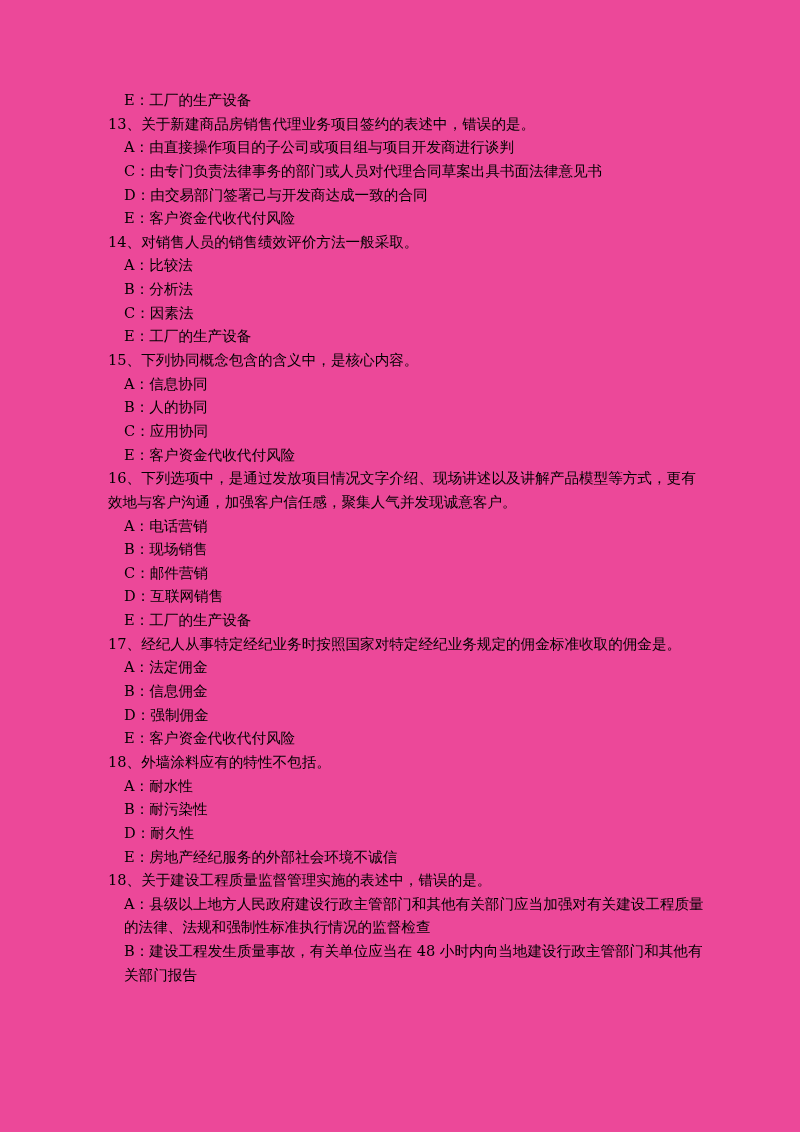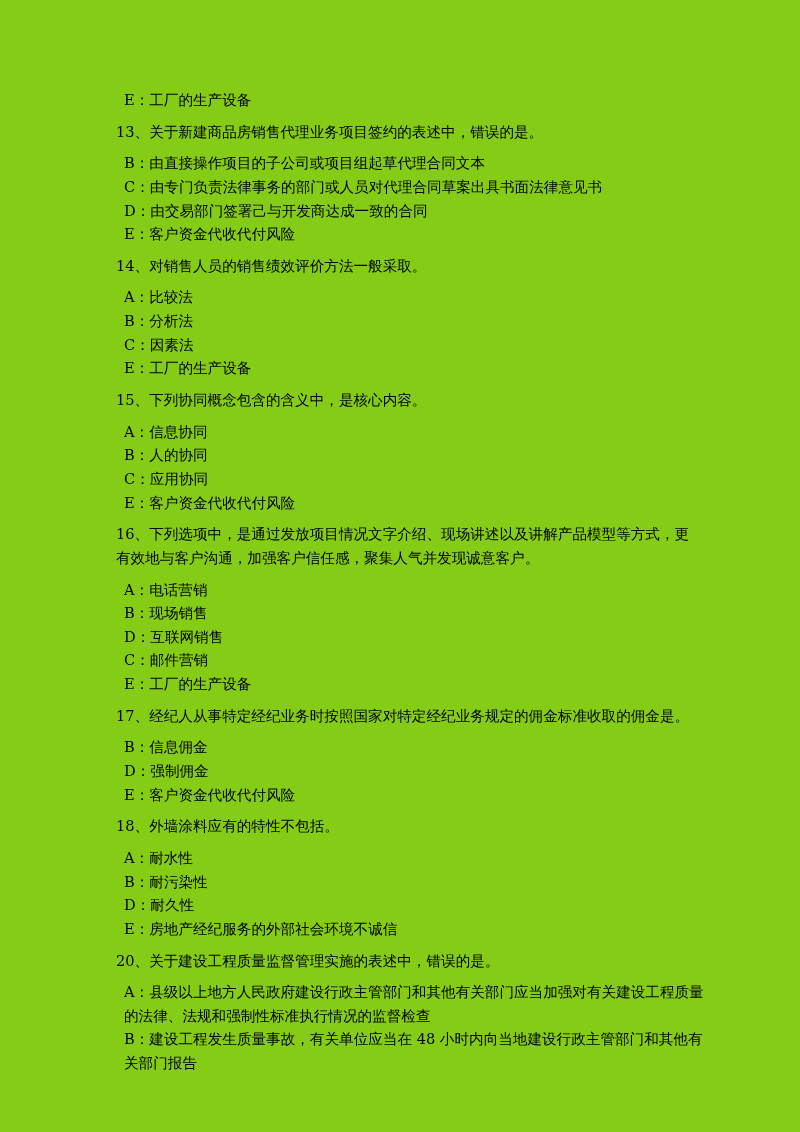--- a/index.html
+++ b/index.html
@@ -3,38 +3,38 @@
 <meta charset="utf-8">
 <style>
   html, body {
     margin: 0;
     padding: 0;
     background: #ffffff;
   }
   .page {
     width: 800px;
     height: 1132px;
-    background: #84cc16;
+    background: #ec4899;
     position: relative;
     box-sizing: border-box;
     padding: 88px 96px 0 108px;
     font-family: "DejaVu Serif", "Liberation Serif", serif;
     color: #000000;
     overflow: hidden;
   }
   .doc {
     font-size: 14.6px;
     line-height: 1.62;
   }
   .qline {
     margin: 0;
     text-indent: 0;
   }
   .q-stem {
-    margin: 8px;
+    margin: 0;
     padding-left: 0;
   }
   .q-stem .cont {
     display: block;
   }
   .opt {
     margin: 0;
     padding-left: 16px;
   }
   .opt .cont {
@@ -47,21 +47,21 @@
 
 <div class="page">
   <div class="doc" id="doc">
       <div class="qline opt">
         <span class="cont">E：工厂的生产设备</span>
       </div>
       <div class="qline q-stem">
         <span class="cont">13、关于新建商品房销售代理业务项目签约的表述中，错误的是。</span>
       </div>
       <div class="qline opt">
-        <span class="cont">B：由直接操作项目的子公司或项目组起草代理合同文本</span>
+        <span class="cont">A：由直接操作项目的子公司或项目组与项目开发商进行谈判</span>
       </div>
       <div class="qline opt">
         <span class="cont">C：由专门负责法律事务的部门或人员对代理合同草案出具书面法律意见书</span>
       </div>
       <div class="qline opt">
         <span class="cont">D：由交易部门签署己与开发商达成一致的合同</span>
       </div>
       <div class="qline opt">
         <span class="cont">E：客户资金代收代付风险</span>
       </div>
@@ -98,30 +98,33 @@
       <div class="qline q-stem">
         <span class="cont">16、下列选项中，是通过发放项目情况文字介绍、现场讲述以及讲解产品模型等方式，更有效地与客户沟通，加强客户信任感，聚集人气并发现诚意客户。</span>
       </div>
       <div class="qline opt">
         <span class="cont">A：电话营销</span>
       </div>
       <div class="qline opt">
         <span class="cont">B：现场销售</span>
       </div>
       <div class="qline opt">
-        <span class="cont">D：互联网销售</span>
+        <span class="cont">C：邮件营销</span>
       </div>
       <div class="qline opt">
-        <span class="cont">C：邮件营销</span>
+        <span class="cont">D：互联网销售</span>
       </div>
       <div class="qline opt">
         <span class="cont">E：工厂的生产设备</span>
       </div>
       <div class="qline q-stem">
         <span class="cont">17、经纪人从事特定经纪业务时按照国家对特定经纪业务规定的佣金标准收取的佣金是。</span>
+      </div>
+      <div class="qline opt">
+        <span class="cont">A：法定佣金</span>
       </div>
       <div class="qline opt">
         <span class="cont">B：信息佣金</span>
       </div>
       <div class="qline opt">
         <span class="cont">D：强制佣金</span>
       </div>
       <div class="qline opt">
         <span class="cont">E：客户资金代收代付风险</span>
       </div>
@@ -134,21 +137,21 @@
       <div class="qline opt">
         <span class="cont">B：耐污染性</span>
       </div>
       <div class="qline opt">
         <span class="cont">D：耐久性</span>
       </div>
       <div class="qline opt">
         <span class="cont">E：房地产经纪服务的外部社会环境不诚信</span>
       </div>
       <div class="qline q-stem">
-        <span class="cont">20、关于建设工程质量监督管理实施的表述中，错误的是。</span>
+        <span class="cont">18、关于建设工程质量监督管理实施的表述中，错误的是。</span>
       </div>
       <div class="qline opt">
         <span class="cont">A：县级以上地方人民政府建设行政主管部门和其他有关部门应当加强对有关建设工程质量的法律、法规和强制性标准执行情况的监督检查</span>
       </div>
       <div class="qline opt">
         <span class="cont">B：建设工程发生质量事故，有关单位应当在 48 小时内向当地建设行政主管部门和其他有关部门报告</span>
       </div>
     </div>
 </div>
 

